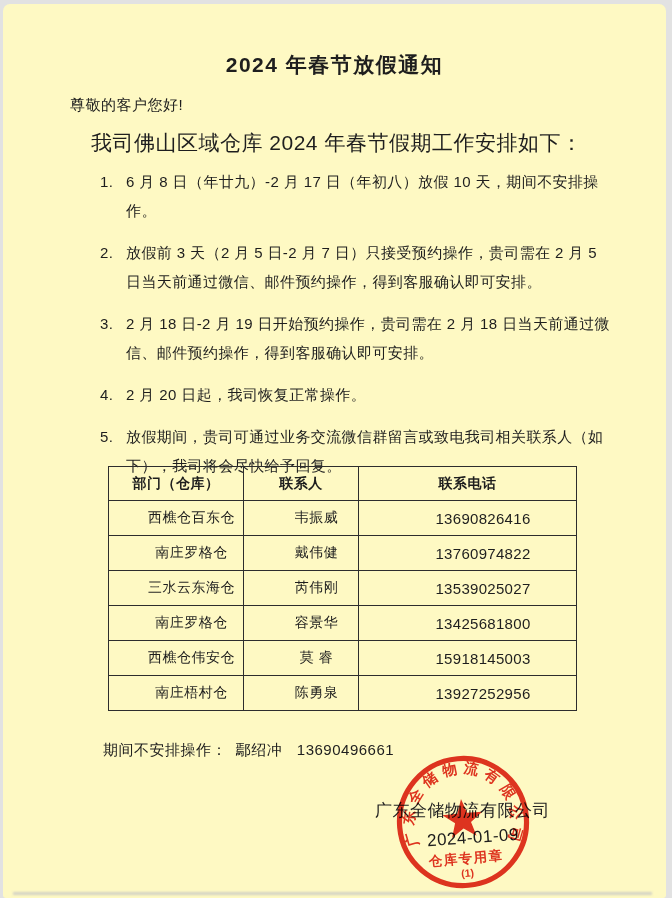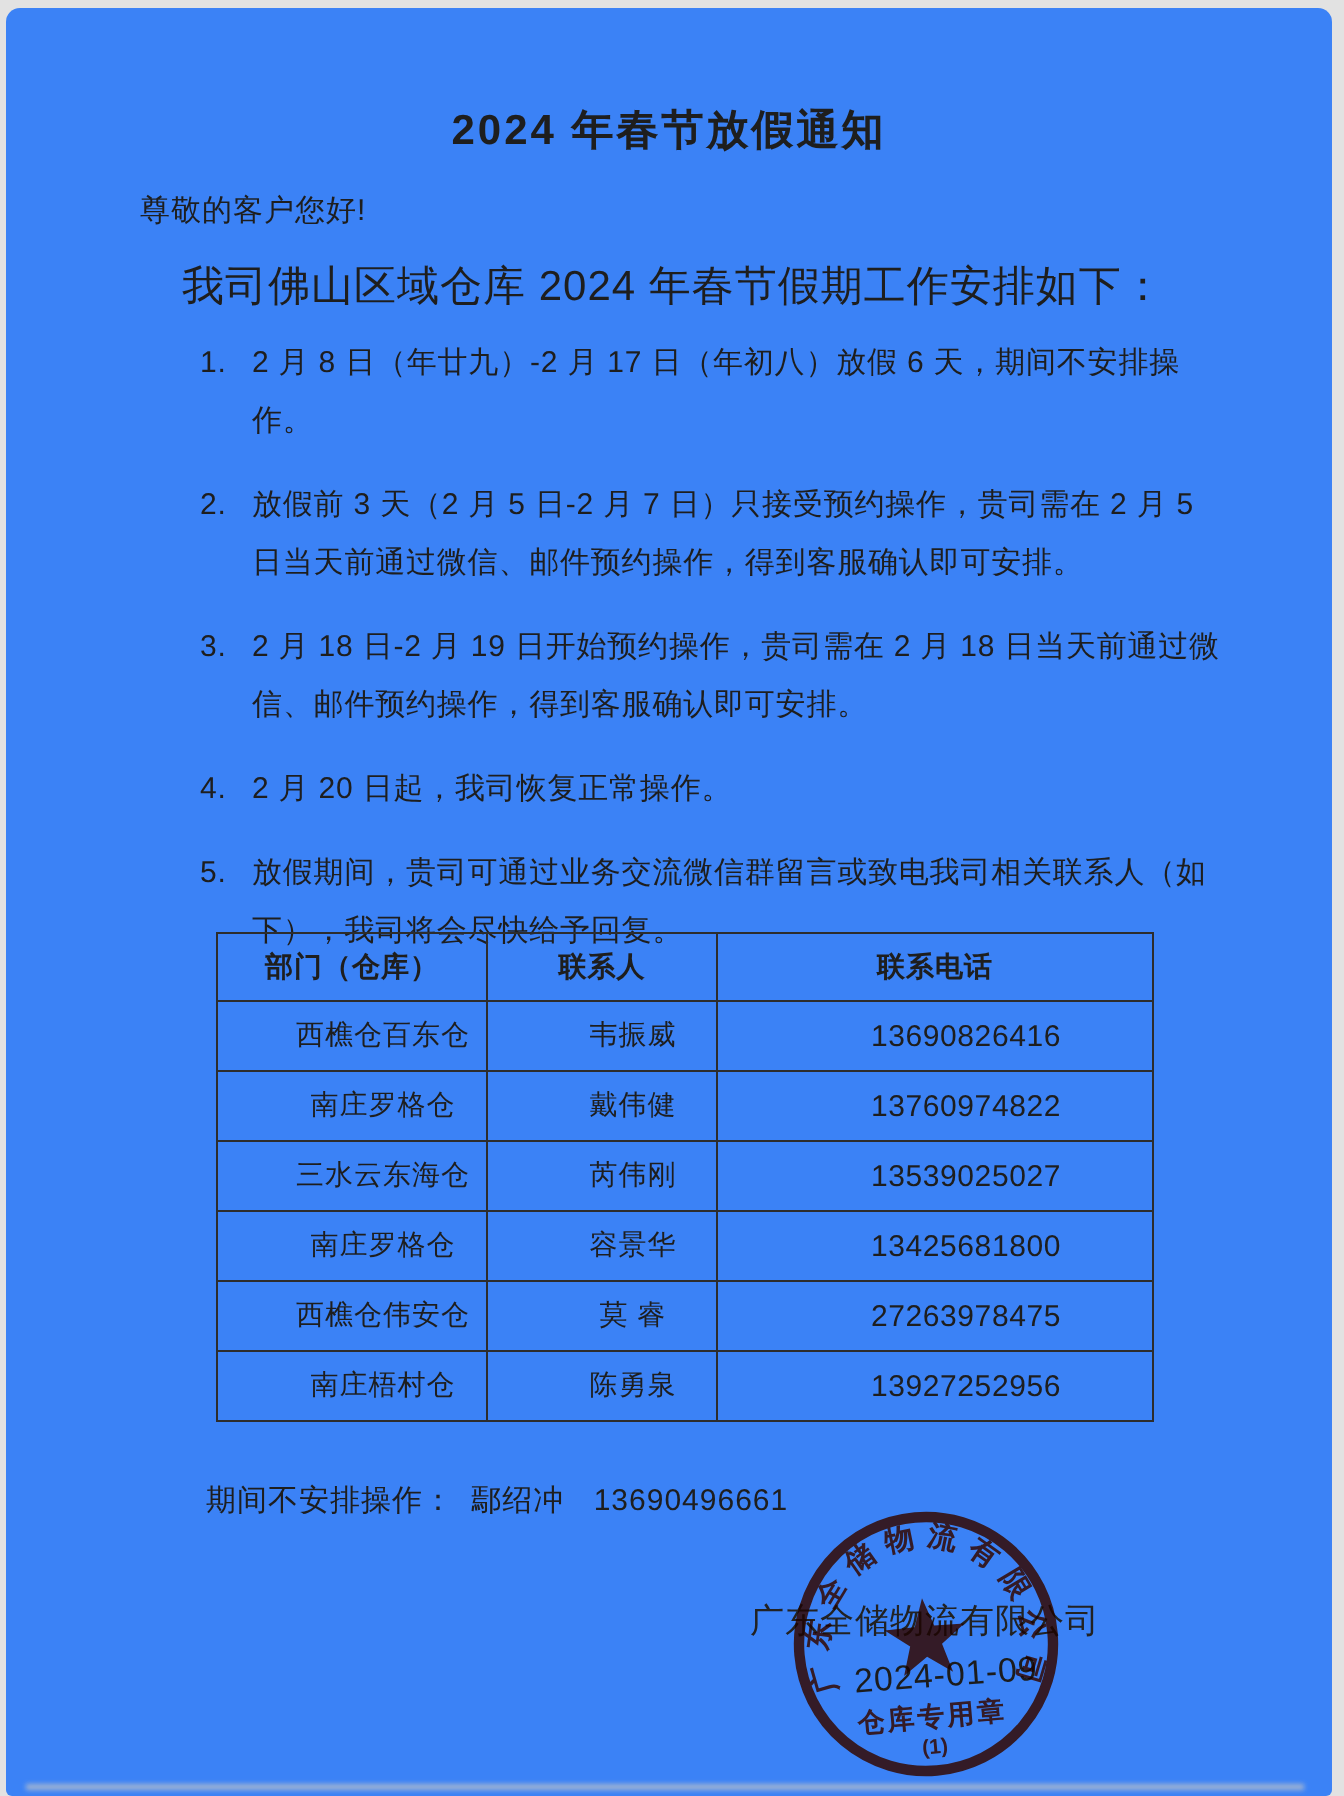--- a/index.html
+++ b/index.html
@@ -7,21 +7,21 @@
   body {
     position: relative;
     background: #e2e2e2;
     font-family: "Liberation Sans", "DejaVu Sans", sans-serif;
     color: #1e1e1e;
     overflow: hidden;
   }
   .page {
     position: absolute;
     top: 4px; left: 3px; right: 6px; bottom: 0;
-    background: #3b82f6;
+    background: #fef9c3;
     border-radius: 7px 7px 3px 3px;
     text-decoration: underline;
   }
   .title {
     position: absolute;
     top: 47px; left: 0; right: 0;
     text-align: center;
     font-size: 21px;
     font-weight: bold;
     letter-spacing: 1.5px;
@@ -130,21 +130,21 @@
 
   <div class="title">2024 年春节放假通知</div>
 
   <div class="greeting">尊敬的客户您好!</div>
 
   <div class="intro">我司佛山区域仓库 2024 年春节假期工作安排如下：</div>
 
   <div class="list">
     <div class="list-item">
       <span class="item-num">1.</span>
-      <span class="item-text">2 月 8 日（年廿九）-2 月 17 日（年初八）放假 6 天，期间不安排操作。</span>
+      <span class="item-text">6 月 8 日（年廿九）-2 月 17 日（年初八）放假 10 天，期间不安排操作。</span>
     </div>
     <div class="list-item">
       <span class="item-num">2.</span>
       <span class="item-text">放假前 3 天（2 月 5 日-2 月 7 日）只接受预约操作，贵司需在 2 月 5 日当天前通过微信、邮件预约操作，得到客服确认即可安排。</span>
     </div>
     <div class="list-item">
       <span class="item-num">3.</span>
       <span class="item-text">2 月 18 日-2 月 19 日开始预约操作，贵司需在 2 月 18 日当天前通过微信、邮件预约操作，得到客服确认即可安排。</span>
     </div>
     <div class="list-item">
@@ -183,21 +183,21 @@
           <td class="phone-cell">13539025027</td>
         </tr>
         <tr>
           <td>南庄罗格仓</td>
           <td>容景华</td>
           <td class="phone-cell">13425681800</td>
         </tr>
         <tr>
           <td>西樵仓伟安仓</td>
           <td>莫  睿</td>
-          <td class="phone-cell">27263978475</td>
+          <td class="phone-cell">15918145003</td>
         </tr>
         <tr>
           <td>南庄梧村仓</td>
           <td>陈勇泉</td>
           <td class="phone-cell">13927252956</td>
         </tr>
       </tbody>
     </table>
   </div>
 

